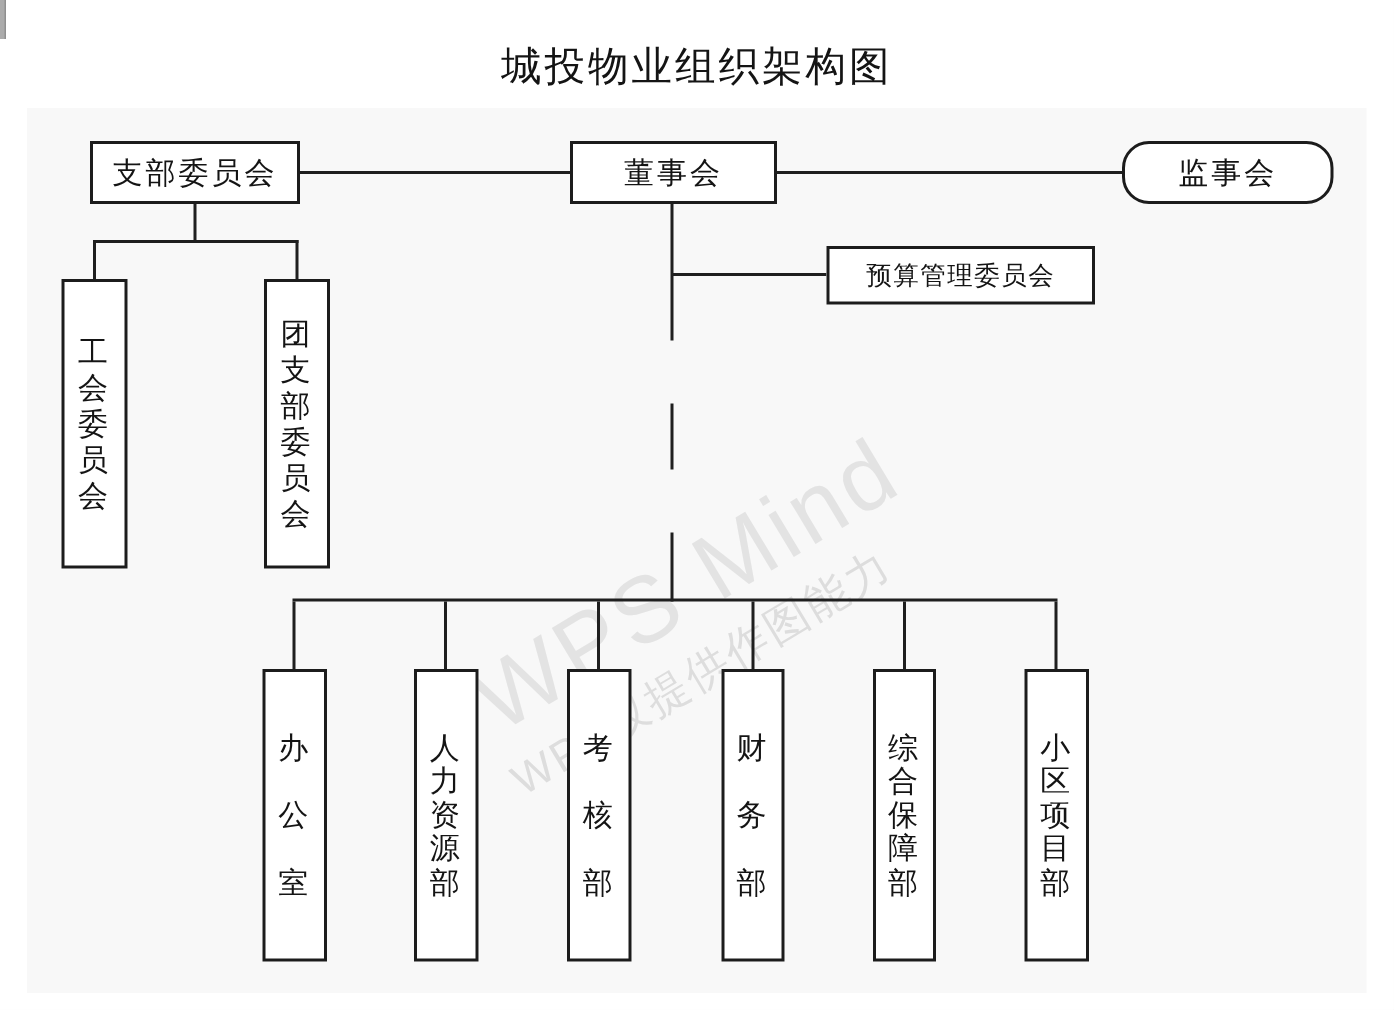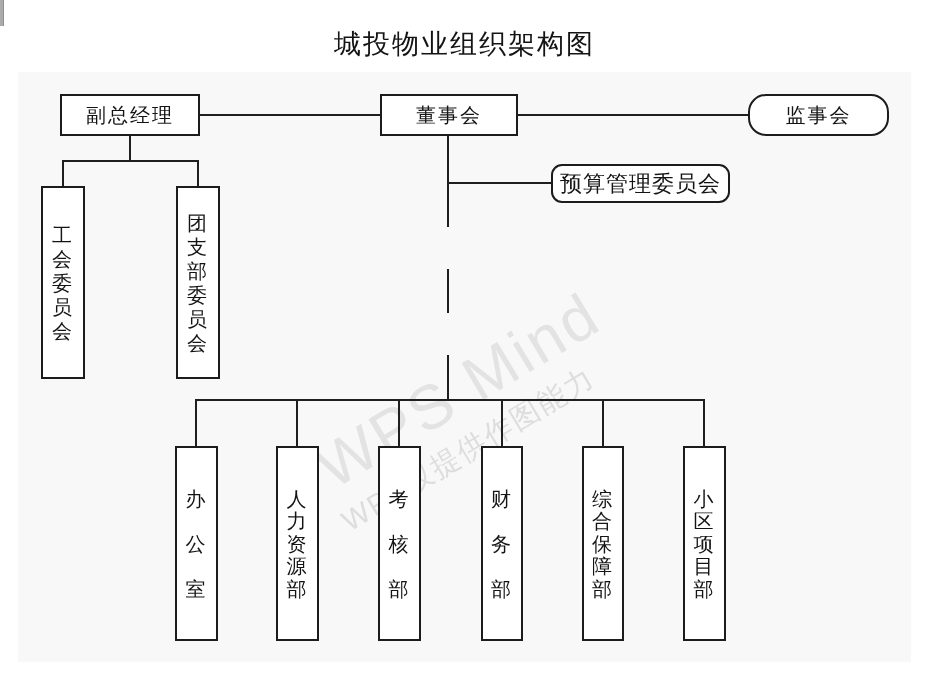--- a/index.html
+++ b/index.html
@@ -29,21 +29,21 @@
     font-size:62px;color:#e3e3e3;letter-spacing:3px;font-weight:400;line-height:1;}
   .wm-line2{font-family:"Liberation Sans","DejaVu Sans",sans-serif;
     font-size:29px;color:#dddddd;letter-spacing:2px;margin-top:10px;line-height:1;
     align-self:flex-start;margin-left:34px;}
   
   .node{
     position:absolute;background:#ffffff;border:2px solid #1c1c1c;
     display:flex;align-items:center;justify-content:center;
     box-sizing:border-box;font-size:20px;letter-spacing:2px;
   }
-  .node.small{font-size:22px;letter-spacing:1px;border-radius:11px;}
+  .node.small{font-size:17px;letter-spacing:1px;}
   .vtext{display:flex;flex-direction:column;align-items:center;}
   .v-normal .vtext .vchar{display:block;height:24px;line-height:24px;font-size:20px;}
   .v-spread .vtext{height:110px;justify-content:space-between;}
   .v-spread .vtext .vchar{display:block;line-height:1;font-size:20px;}
   
   .edge{position:absolute;background:#1f1f1f;}
 </style>
 </head>
 <body>
 
@@ -70,21 +70,21 @@
   <div class="edge" style="left:429px;top:283px;width:2px;height:46px;"></div>
   <div class="edge" style="left:177px;top:327px;width:510px;height:2px;"></div>
   <div class="edge" style="left:177px;top:329px;width:2px;height:45px;"></div>
   <div class="edge" style="left:278px;top:329px;width:2px;height:45px;"></div>
   <div class="edge" style="left:380px;top:329px;width:2px;height:45px;"></div>
   <div class="edge" style="left:483px;top:329px;width:2px;height:45px;"></div>
   <div class="edge" style="left:584px;top:329px;width:2px;height:45px;"></div>
   <div class="edge" style="left:685px;top:329px;width:2px;height:45px;"></div>
 
   <div class="node" style="left:42px;top:22px;width:140px;height:42px;">
-    <span>副总经理</span>
+    <span>支部委员会</span>
   </div>
   <div class="node" style="left:362px;top:22px;width:138px;height:42px;font-family:Liberation Serif, serif;">
     <span>董事会</span>
   </div>
   <div class="node" style="left:730px;top:22px;width:141px;height:42px;border-radius:18px;">
     <span>监事会</span>
   </div>
   <div class="node small" style="left:533px;top:92px;width:179px;height:39px;">
     <span>预算管理委员会</span>
   </div>

